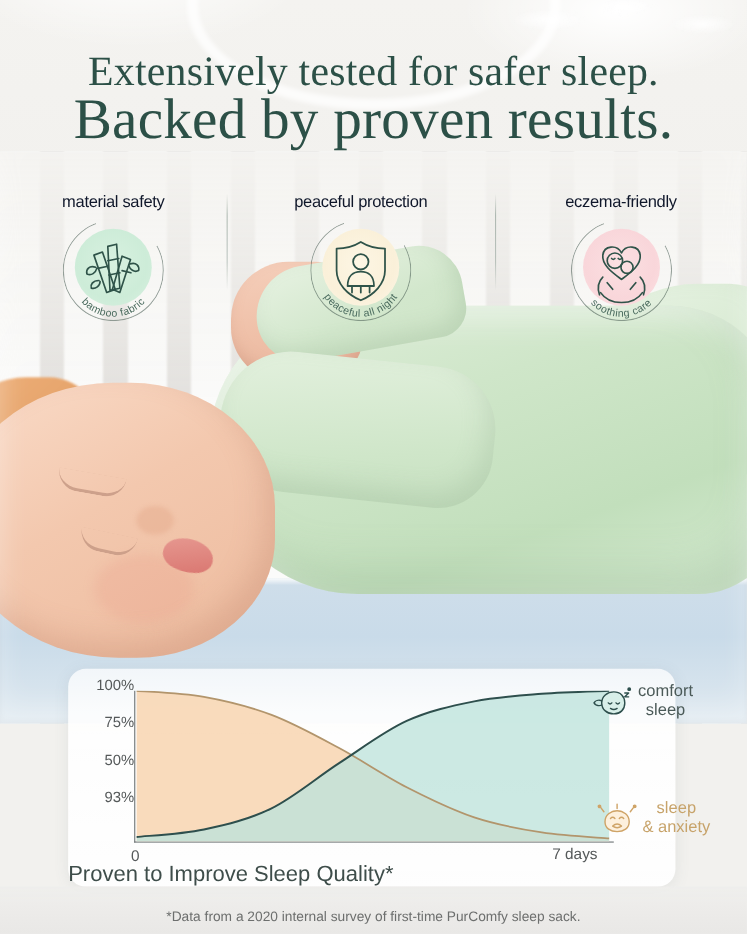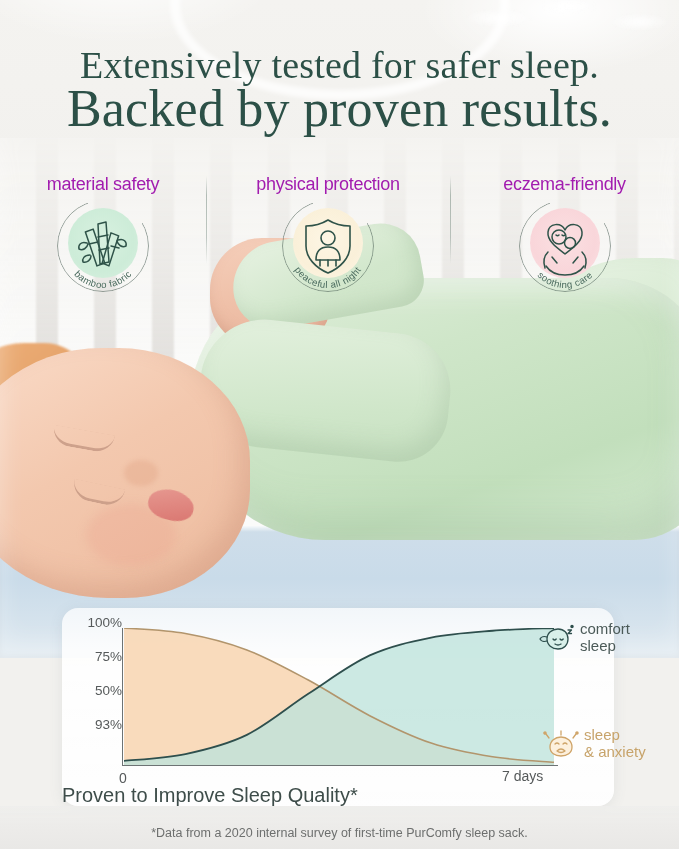--- a/index.html
+++ b/index.html
@@ -134,21 +134,21 @@
   .headline .l1{display:block;font-size:38px;line-height:42px;}
   .headline .l2{display:block;font-size:52px;line-height:46px;}
 
   
   .features{position:absolute;left:0;top:172px;width:679px;height:120px;display:flex;}
   .feature{position:relative;flex:1;text-align:center;}
   .feature.f1{flex:0 0 206px;}
   .feature.f2{flex:0 0 244px;}
   .feature.f3{flex:0 0 229px;}
   .feat-title{
-    font-size:18px;color:#a21caf;font-weight:400;letter-spacing:-.3px;
+    font-size:15px;color:#0f172a;font-weight:400;letter-spacing:-.3px;
     line-height:24px;white-space:nowrap;text-align:center;
   }
   .divider{
     position:absolute;left:0;top:4px;width:1px;height:88px;
     background:linear-gradient(180deg,rgba(120,140,130,0),rgba(120,140,130,.55) 22%,rgba(120,140,130,.45) 70%,rgba(120,140,130,0));
   }
   .badge{position:relative;width:92px;height:92px;margin:4px auto 0;}
   .badge .ring{
     position:absolute;inset:0;border-radius:50%;
     border:1px solid rgba(70,90,80,.55);
@@ -186,21 +186,21 @@
   .xlab{position:absolute;font-size:14px;color:#55595a;}
   .xlab.x0{left:57px;top:162px;}
   .xlab.x7{left:440px;top:160px;}
   .chart-caption{
     position:absolute;left:0;top:176px;width:470px;text-align:left;
     font-size:20px;color:#3e4d4a;
   }
   .legend{position:absolute;font-size:15px;line-height:17px;}
   .legend.comfort{left:476px;top:12px;color:#4b5a58;}
   .legend.crying{left:480px;top:118px;color:#c7a36a;}
-  .legend .lg-text{position:absolute;left:42px;top:0;white-space:nowrap;}
+  .legend .lg-text{position:absolute;left:42px;top:0;white-space:nowrap;text-align:center;}
   .legend .lg-icon{position:absolute;left:0;top:4px;width:38px;height:30px;}
 
   
   .footnote{
     position:absolute;left:0;top:826px;width:679px;text-align:center;
     font-size:12.5px;color:#6d6f6e;
   }
   .footer-band{
     position:absolute;left:0;top:806px;width:679px;height:43px;
     background:linear-gradient(180deg, rgba(238,238,236,.85), #edecea 40%, #e9e8e6 100%);
@@ -267,21 +267,21 @@
           <defs>
               <path id="arc1" d="M 8 50 A 38 38 0 0 0 84 50"></path>
             </defs>
           <text><textPath href="#arc1" startOffset="50%" text-anchor="middle">bamboo fabric</textPath></text>
         </svg>
       </div>
     </div>
 
     <div class="feature f2">
       <div class="divider"></div>
-      <div class="feat-title">physical protection</div>
+      <div class="feat-title">peaceful protection</div>
       <div class="badge">
         <div class="ring"></div>
         <div class="disc d-cream"></div>
         <svg width="92" height="92" viewBox="0 0 92 92">
           <g fill="none" stroke="#2f5349" stroke-width="1.6" stroke-linejoin="round" stroke-linecap="round">
             <path d="M46 20 C54 25 62 26 68 26 L68 46 C68 58 58 68 46 73 C34 68 24 58 24 46 L24 26 C30 26 38 25 46 20 Z"></path>
             <circle cx="46" cy="38" r="7"></circle>
             <path d="M34 60 C34 51 39 47 46 47 C53 47 58 51 58 60 Z"></path>
             <path d="M38 60 L38 66 M46 60 L46 66 M54 60 L54 66"></path>
           </g>

